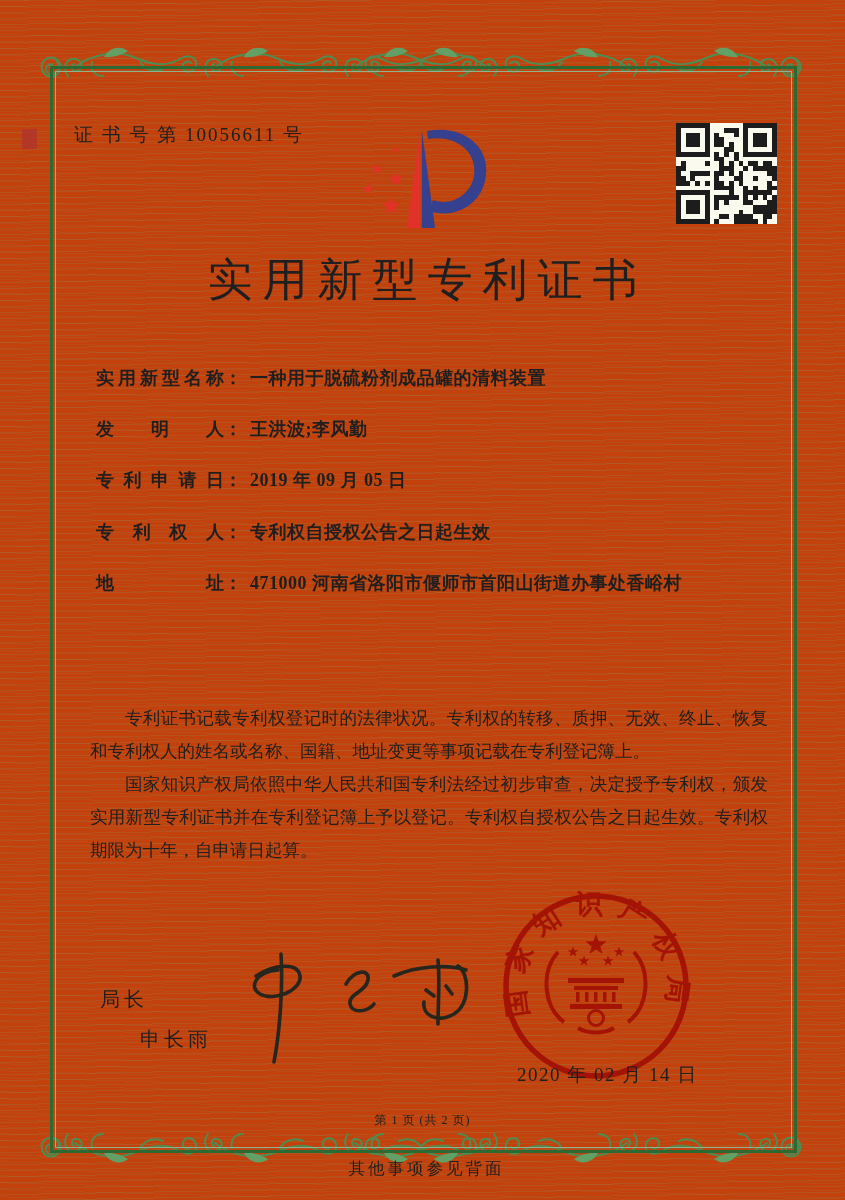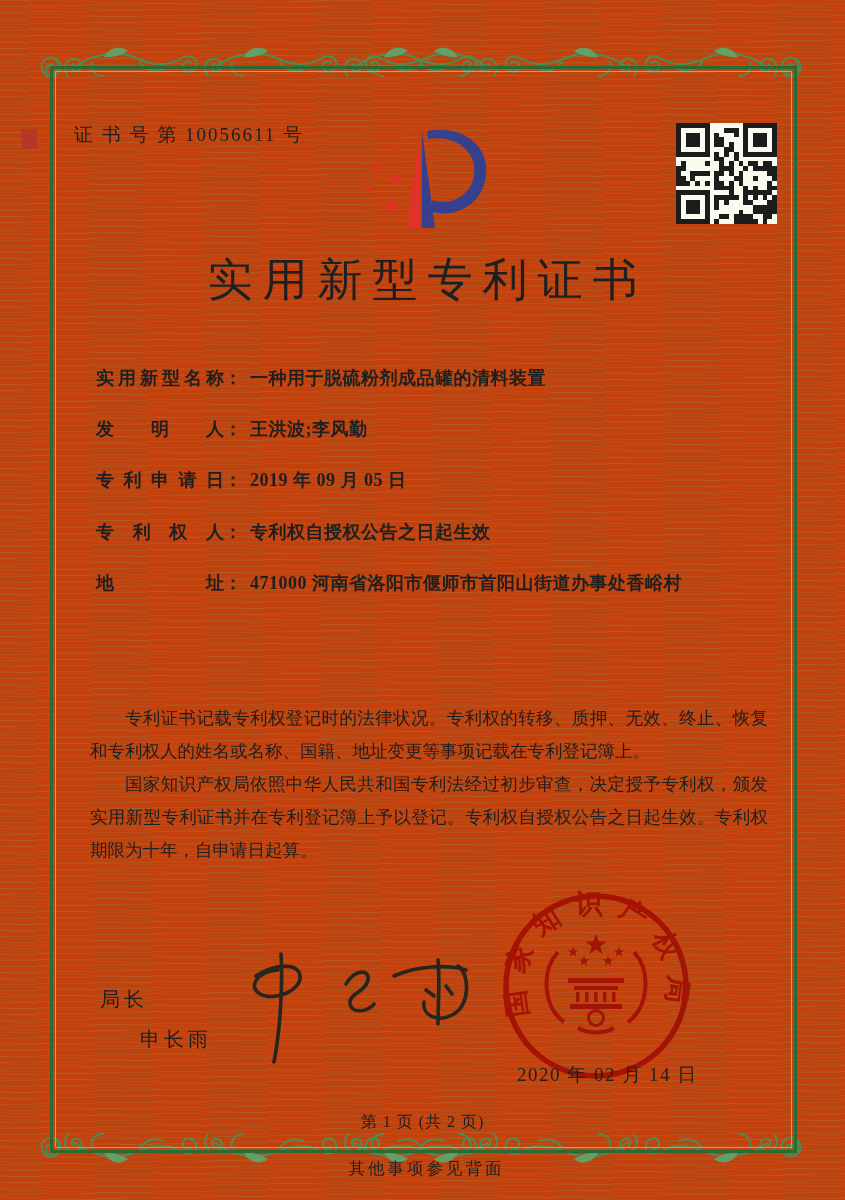--- a/index.html
+++ b/index.html
@@ -32,21 +32,21 @@
   .fvalue{display:inline-block;margin-left:8px;letter-spacing:.5px;}
   .fgroup2{position:absolute;left:336px;top:0;}
   .fgroup2 .flabel{width:102px;}
   .body-text{position:absolute;left:90px;top:702px;width:678px;font-size:17.5px;line-height:1.88;text-align:justify;}
   .body-text p{margin:0;text-indent:2em;}
   .sig-role{position:absolute;left:100px;top:986px;font-size:20px;letter-spacing:4px;}
   .sig-name{position:absolute;left:100px;top:1026px;font-size:20px;letter-spacing:4px;margin-left:40px;}
   .sig-script{position:absolute;left:226px;top:946px;}
   .seal{position:absolute;left:498px;top:888px;mix-blend-mode:multiply;opacity:.93;}
   .seal-date{position:absolute;left:517px;top:1062px;font-size:19px;letter-spacing:1.5px;}
-  .page-info{position:absolute;left:0;right:0;top:1112px;text-align:center;font-size:16px;letter-spacing:1px;}
+  .page-info{position:absolute;left:0;right:0;top:1112px;text-align:center;font-size:12px;letter-spacing:1px;}
   .back-note{position:absolute;left:8px;right:0;top:1158px;text-align:center;font-size:16.5px;letter-spacing:3px;}
 </style>
 </head>
 <body>
 
 <div class="paper">
   <div class="guilloche"></div>
 
   <svg class="band top" viewBox="0 0 734 60" aria-hidden="true">
     <defs>

